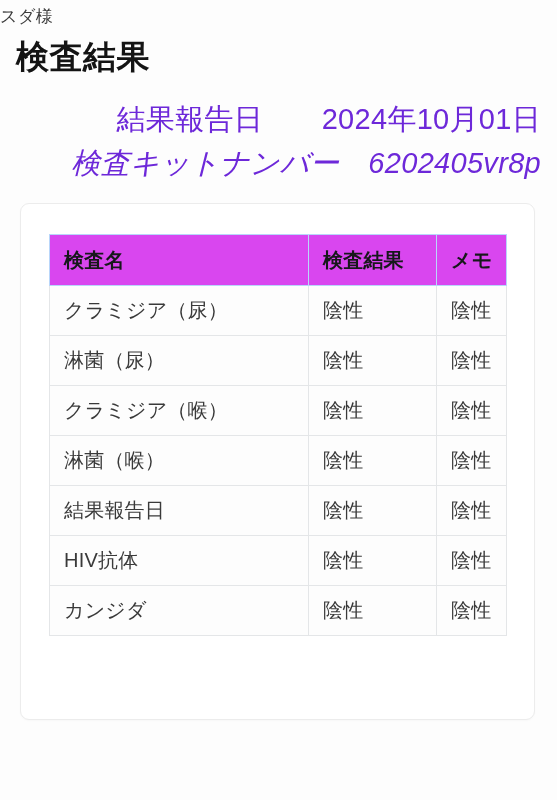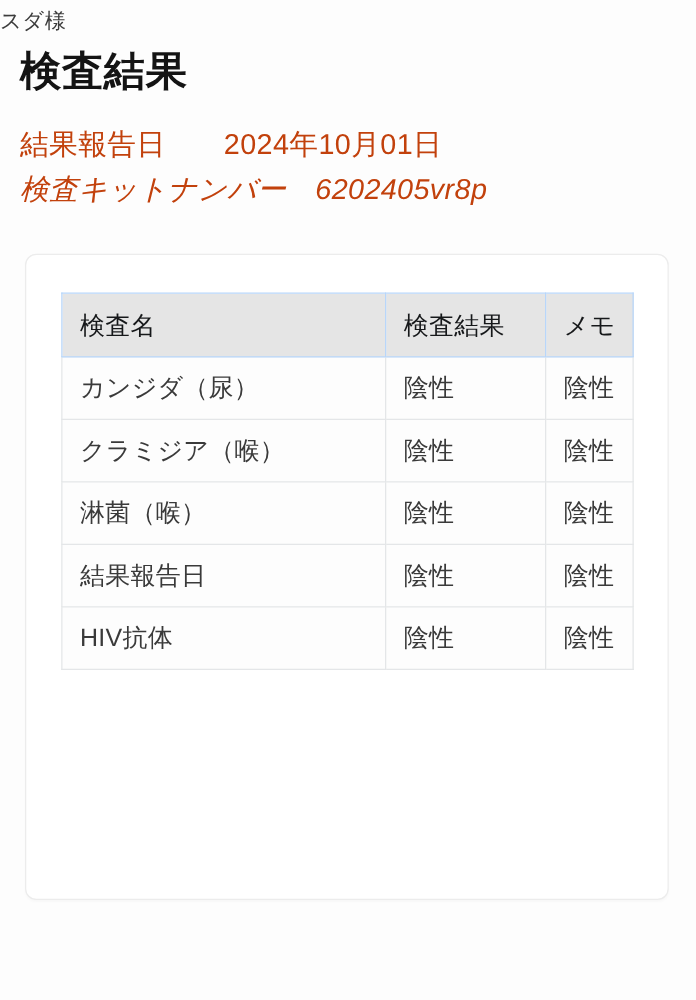--- a/index.html
+++ b/index.html
@@ -42,25 +42,26 @@
   }
   .page-title {
     font-size: 33px;
     font-weight: bold;
     line-height: 1.18;
     letter-spacing: 0.5px;
     color: #141414;
     margin: 0 0 22px 0;
   }
   .meta-line {
-    font-size: 23px;
+    font-size: 29px;
     line-height: 1.42;
-    color: #c2410c;
+    color: #6d28d9;
     letter-spacing: 0.3px;
     white-space: pre;
+    text-align: right;
   }
   .meta-line + .meta-line {
     margin-top: 3px;
     font-style: italic;
   }
 
   
   .result-card {
     position: absolute;
     left: 20px;
@@ -88,23 +89,23 @@
   .results-table td {
     border: 1px solid #e4e6e8;
     padding: 0 0 0 14px;
     height: 49px;
     vertical-align: middle;
     text-align: left;
     font-size: 20px;
     letter-spacing: 0.2px;
   }
   .results-table thead th {
-    background: #e5e5e5;
+    background: #d946ef;
     color: #16181a;
-    font-weight: normal;
+    font-weight: bold;
     height: 50px;
     border-color: #b8d6fa;
   }
   .results-table tbody td {
     background: #fdfdfd;
     color: #3a3a3a;
     font-weight: normal;
   }
   .col-name   { width: 259px; }
   .col-result { width: 128px; }
@@ -132,21 +133,26 @@
     </colgroup>
     <thead>
       <tr>
         <th>検査名</th>
         <th>検査結果</th>
         <th>メモ</th>
       </tr>
     </thead>
     <tbody id="results-body">
         <tr>
-          <td>カンジダ（尿）</td>
+          <td>クラミジア（尿）</td>
+          <td>陰性</td>
+          <td>陰性</td>
+        </tr>
+        <tr>
+          <td>淋菌（尿）</td>
           <td>陰性</td>
           <td>陰性</td>
         </tr>
         <tr>
           <td>クラミジア（喉）</td>
           <td>陰性</td>
           <td>陰性</td>
         </tr>
         <tr>
           <td>淋菌（喉）</td>
@@ -156,15 +162,20 @@
         <tr>
           <td>結果報告日</td>
           <td>陰性</td>
           <td>陰性</td>
         </tr>
         <tr>
           <td>HIV抗体</td>
           <td>陰性</td>
           <td>陰性</td>
         </tr>
+        <tr>
+          <td>カンジダ</td>
+          <td>陰性</td>
+          <td>陰性</td>
+        </tr>
       </tbody>
   </table>
 </div>
 
 </body></html>

